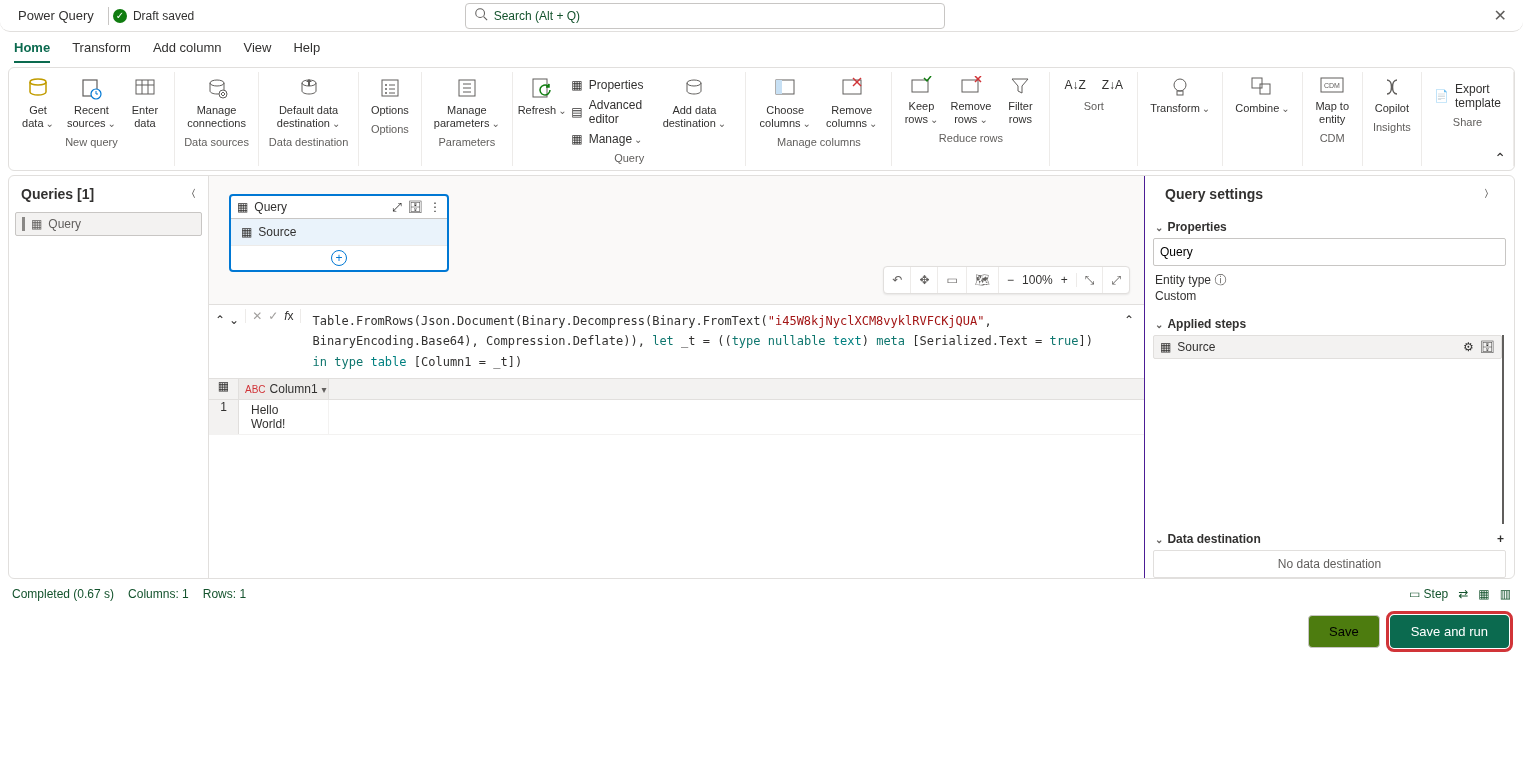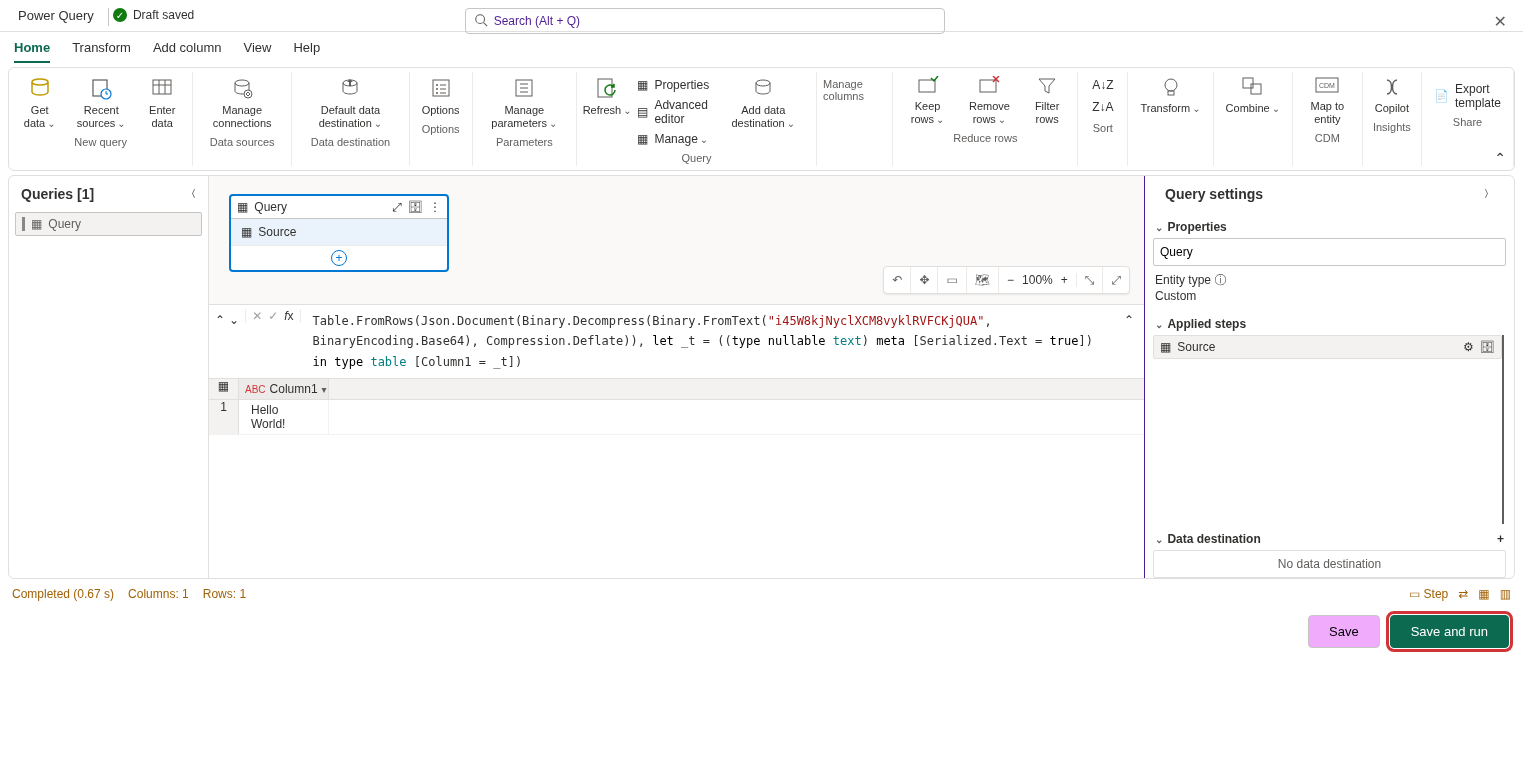--- a/index.html
+++ b/index.html
@@ -1,23 +1,23 @@
 <!DOCTYPE html>
 <html><head>
 <meta charset="utf-8">
 <style>
 * { box-sizing: border-box; margin: 0; padding: 0; }
 body { font-family: "Segoe UI", Arial, sans-serif; font-size: 12px; color: #323130; background: #fff; width: 1523px; height: 761px; overflow: hidden; }
-.header { display: flex; align-items: flex-start; height: 32px; padding: 8px 8px; border-bottom: 1px solid #e1dfdd; }
+.header { display: flex; align-items: center; height: 32px; padding: 0 8px; border-bottom: 1px solid #e1dfdd; border-radius: 10px; }
 .app-title { font-size: 13px; padding: 0 10px; }
 .vsep { width: 1px; height: 18px; background: #c8c6c4; margin: 0 4px; }
 .draft-badge { display: flex; align-items: center; gap: 6px; color: #323130; }
 .check-icon { width: 14px; height: 14px; border-radius: 50%; background: #107c10; color: #fff; display: inline-flex; align-items: center; justify-content: center; font-size: 10px; }
 .search-wrap { margin-left: auto; margin-right: auto; }
-.search-box { display: flex; align-items: center; width: 480px; height: 26px; border: 1px solid #c8c6c4; border-radius: 4px; padding: 0 8px; color: #4c1d95; gap: 6px; }
+.search-box { display: flex; align-items: center; width: 480px; height: 26px; border: 1px solid #c8c6c4; border-radius: 4px; padding: 0 8px; color: #14532d; gap: 6px; }
 .close-btn { margin-left: auto; font-size: 16px; color: #605e5c; cursor: pointer; padding: 4px 8px; }
 .tabs { display: flex; gap: 22px; padding: 8px 14px 0 14px; font-size: 13px; }
 .tab { padding-bottom: 6px; cursor: pointer; }
 .tab.active { font-weight: 600; color: #0b6a4f; border-bottom: 2px solid #0b6a4f; }
 .ribbon { display: flex; border: 1px solid #e1dfdd; border-radius: 6px; margin: 4px 8px; padding: 4px 0; position: relative; }
 .ribbon-group { display: flex; flex-direction: column; align-items: center; padding: 2px 6px; border-right: 1px solid #edebe9; }
 .ribbon-group:last-child { border-right: none; }
 .ribbon-group-row { display: flex; align-items: flex-start; }
 .ribbon-btn { display: flex; flex-direction: column; align-items: center; justify-content: flex-start; padding: 2px 6px; cursor: pointer; text-align: center; font-size: 11px; line-height: 1.2; min-width: 46px; }
 .ribbon-btn .icon { margin-bottom: 4px; }
@@ -42,42 +42,42 @@
 .node-add { display: flex; justify-content: center; padding: 4px 0; border-top: 1px solid #edebe9; }
 .add-circle { width: 16px; height: 16px; border: 1px solid #0078d4; border-radius: 50%; color: #0078d4; display: flex; align-items: center; justify-content: center; font-size: 12px; }
 .view-toolbar { position: absolute; right: 14px; bottom: 10px; display: flex; align-items: center; background: #fff; border: 1px solid #e1dfdd; border-radius: 4px; box-shadow: 0 1px 2px rgba(0,0,0,0.08); }
 .vt-btn { padding: 6px 8px; cursor: pointer; color: #605e5c; border-right: 1px solid #edebe9; }
 .vt-btn:last-child { border-right: none; }
 .vt-zoom { display: flex; align-items: center; gap: 8px; padding: 0 8px; border-right: 1px solid #edebe9; }
 .formula-row { display: flex; align-items: flex-start; border-top: 1px solid #e1dfdd; background: #fff; padding: 4px 6px; gap: 6px; }
 .formula-nav { display: flex; gap: 4px; padding-top: 4px; }
 .formula-edit { display: flex; gap: 6px; padding: 0 6px; border-left: 1px solid #edebe9; border-right: 1px solid #edebe9; }
 .formula-text { flex: 1; font-family: Consolas, monospace; font-size: 12px; line-height: 1.7; padding: 2px 6px; white-space: pre-wrap; }
-.kw-blue { color: #000000; }
+.kw-blue { color: #0f766e; }
 .kw-teal { color: #008080; }
 .kw-red { color: #a31515; }
 .data-grid { border-top: 1px solid #e1dfdd; background: #fff; flex: 0 0 200px; overflow: auto; }
 .grid-header { display: flex; background: #f3f2f1; border-bottom: 1px solid #e1dfdd; }
 .row-idx-col { width: 30px; border-right: 1px solid #e1dfdd; text-align: center; background: #f3f2f1; }
 .col-head { display: flex; align-items: center; gap: 4px; padding: 3px 6px; border-right: 1px solid #e1dfdd; background: #edebe9; }
 .grid-row { display: flex; border-bottom: 1px solid #f3f2f1; }
 .grid-cell { padding: 3px 12px; border-right: 1px solid #f3f2f1; }
 .settings-pane { width: 370px; border-left: 1px solid #4c1d95; display: flex; flex-direction: column; padding: 0 8px; }
 .section-head { display: flex; align-items: center; gap: 4px; font-weight: 600; padding: 8px 2px 4px; font-size: 12px; cursor: pointer; }
 .field-label { font-size: 12px; color: #323130; padding: 4px 2px; }
 .text-input { width: 100%; height: 28px; border: 1px solid #c8c6c4; border-radius: 2px; padding: 0 6px; font-size: 12px; }
 .entity-row { padding: 6px 2px; color: #323130; }
 .steps-box { flex: 1; border-right: 2px solid #605e5c; margin-right: 2px; }
 .step-row { display: flex; align-items: center; gap: 6px; padding: 4px 6px; background: #f3f2f1; border: 1px solid #e1dfdd; border-radius: 2px; }
 .step-row .spacer { flex: 1; }
 .dest-row { display: flex; justify-content: center; padding: 6px; border: 1px solid #e1dfdd; border-radius: 2px; color: #605e5c; }
-.status-bar { display: flex; align-items: center; padding: 6px 12px; font-size: 12px; color: #a16207; gap: 14px; }
+.status-bar { display: flex; align-items: center; padding: 6px 12px; font-size: 12px; color: #14532d; gap: 14px; }
 .status-bar .right { margin-left: auto; display: flex; gap: 10px; align-items: center; }
 .bottom-buttons { display: flex; justify-content: flex-end; gap: 10px; padding: 8px 14px; }
-.btn { padding: 8px 20px; border-radius: 4px; font-size: 13px; cursor: pointer; border: 1px solid #c8c6c4; background: #f0abfc; }
+.btn { padding: 8px 20px; border-radius: 4px; font-size: 13px; cursor: pointer; border: 1px solid #c8c6c4; background: #4d7c0f; }
 .btn-primary { background: #0b6a4f; color: #fff; border-color: #0b6a4f; outline: 3px solid #d13438; outline-offset: 1px; }
 .chev { font-size: 10px; color: #605e5c; }
 </style>
 </head>
 <body>
 
 <div class="header">
   <div class="app-title">Power Query</div>
   <div class="vsep"></div>
   <div class="draft-badge">
@@ -246,20 +246,41 @@
               <path d="M5 7v8c0 1.6 3.1 3 7 3s7-1.4 7-3V7" fill="none" stroke="#605e5c"></path>
             </svg>
           </span>
         <span class="drop-caret">Add data destination</span>
       </div>
     </div>
     <div class="ribbon-group-label">Query</div>
   </div>
 
   <div class="ribbon-group">
+    <div class="ribbon-group-row">
+      <div class="ribbon-btn">
+        <span class="icon">
+            <svg width="24" height="24">
+              <rect x="3" y="4" width="18" height="14" fill="none" stroke="#605e5c"></rect>
+              <rect x="3" y="4" width="6" height="14" fill="#c7e0f4"></rect>
+            </svg>
+          </span>
+        <span class="drop-caret">Choose columns</span>
+      </div>
+      <div class="ribbon-btn">
+        <span class="icon">
+            <svg width="24" height="24">
+              <rect x="3" y="4" width="18" height="14" fill="none" stroke="#605e5c"></rect>
+              <line x1="13" y1="2" x2="21" y2="10" stroke="#d13438" stroke-width="1.5"></line>
+              <line x1="21" y1="2" x2="13" y2="10" stroke="#d13438" stroke-width="1.5"></line>
+            </svg>
+          </span>
+        <span class="drop-caret">Remove columns</span>
+      </div>
+    </div>
     <div class="ribbon-group-label">Manage columns</div>
   </div>
 
   <div class="ribbon-group">
     <div class="ribbon-group-row">
       <div class="ribbon-btn">
         <span class="icon">
             <svg width="24" height="20">
               <rect x="3" y="4" width="16" height="12" fill="none" stroke="#605e5c"></rect>
               <path d="M15 2l3 3 4-5" stroke="#107c10" fill="none" stroke-width="1.5"></path>
@@ -284,21 +305,21 @@
             </svg>
           </span>
         <span>Filter rows</span>
       </div>
     </div>
     <div class="ribbon-group-label">Reduce rows</div>
   </div>
 
   <div class="ribbon-group">
     <div class="ribbon-group-row">
-      <div style="display:flex;flex-direction:column;gap:4px;padding:2px">
+      <div style="display:flex;flex-direction:row;gap:4px;padding:2px">
         <div class="ribbon-btn-sm">
             <span>A↓Z</span>
           </div>
         <div class="ribbon-btn-sm">
             <span>Z↓A</span>
           </div>
       </div>
     </div>
     <div class="ribbon-group-label">Sort</div>
   </div>

